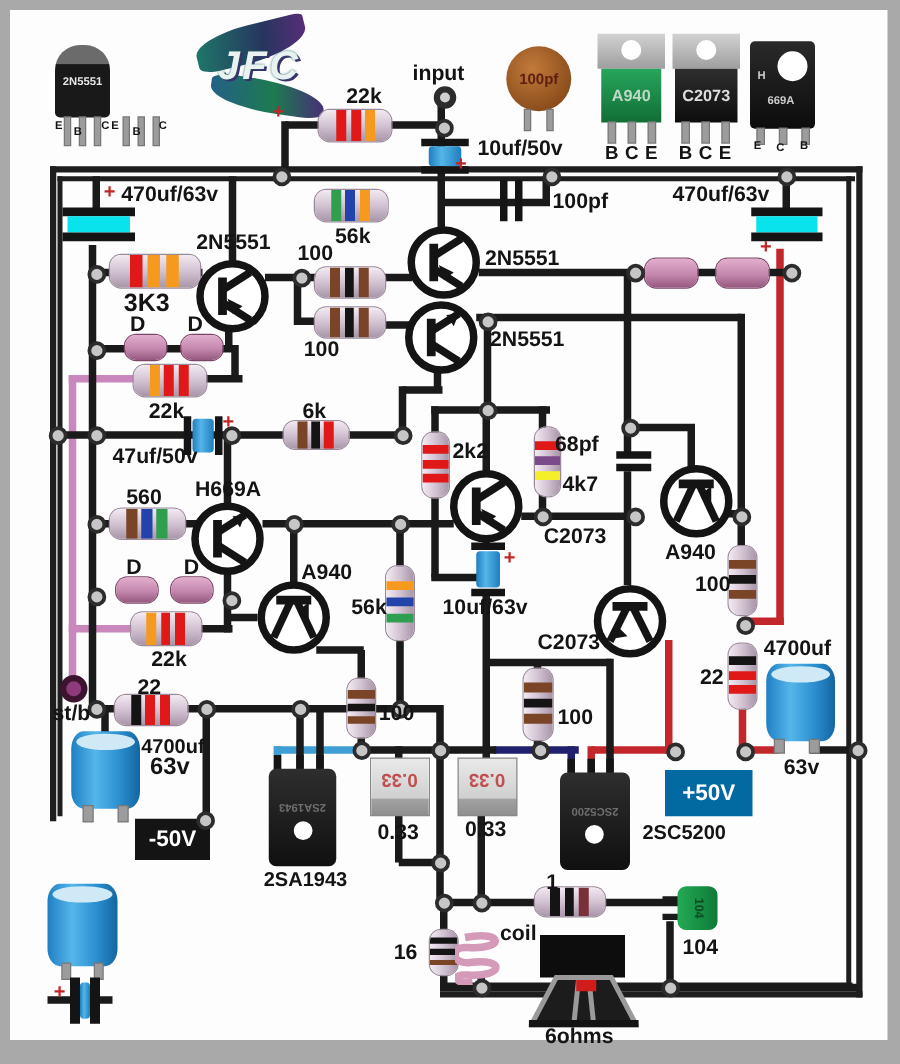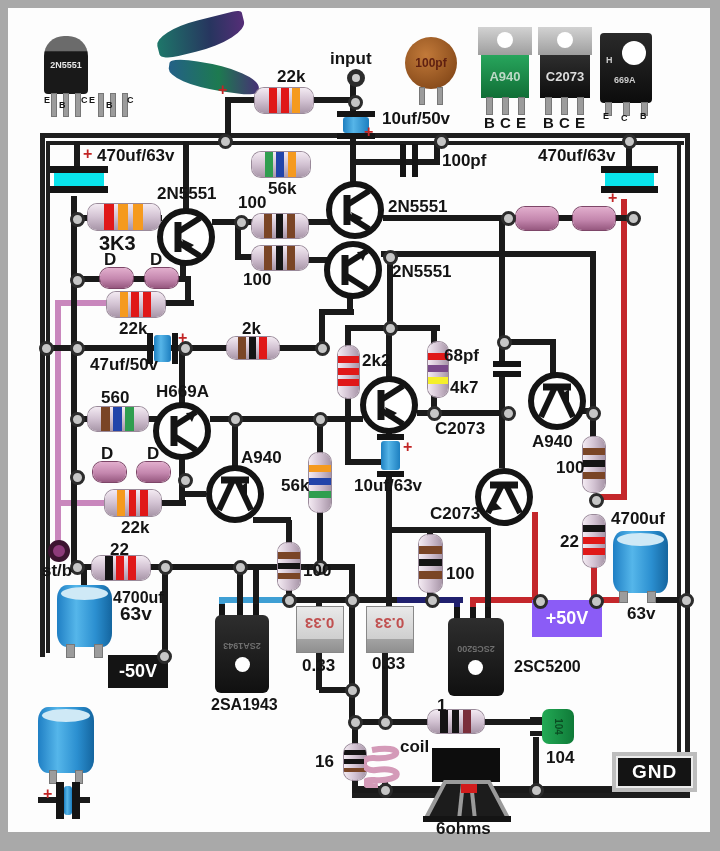--- a/index.html
+++ b/index.html
@@ -172,20 +172,21 @@
   <b class="lbl sm" style="left:44px;top:96px">E</b>
   <b class="lbl sm" style="left:59px;top:101px">B</b>
   <b class="lbl sm" style="left:81px;top:96px">C</b>
   <b class="lbl sm" style="left:89px;top:96px">E</b>
   <b class="lbl sm" style="left:106px;top:101px">B</b>
   <b class="lbl sm" style="left:127px;top:96px">C</b>
 
   <div style="position:absolute;left:150px;top:12px;width:110px;height:85px">
     <div style="position:absolute;left:6px;top:8px;width:90px;height:30px;border-radius:50% 10% 60% 20%;background:linear-gradient(100deg,#1d7a6a,#27355f 60%,#5a2d7a);transform:rotate(-14deg)"></div>
     <div style="position:absolute;left:18px;top:52px;width:92px;height:26px;border-radius:20% 70% 20% 60%;background:linear-gradient(80deg,#245f8a,#1d7a50 55%,#4a2a78);transform:rotate(8deg)"></div>
+    <b style="position:absolute;left:24px;top:22px;font-size:32px;font-style:italic;color:#e9f2f0;text-shadow:0 0 2px #1c6d63,2px 2px 0 #3a2d6e;letter-spacing:2px">JFC</b>
   </div>
 
   <div style="position:absolute;left:405px;top:37px;width:52px;height:52px;border-radius:50%;background:radial-gradient(circle at 40% 35%,#c27a3a,#8d4f1d 70%,#6e3a12);display:flex;align-items:center;justify-content:center">
     <b style="color:#5e1f10;font-size:12px">100pf</b>
   </div>
   <div class="leg" style="left:420px;top:88px;width:4px;height:16px"></div>
   <div class="leg" style="left:438px;top:88px;width:4px;height:16px"></div>
 
   <div class="tab" style="left:478px;top:27px;width:54px;height:28px">
       <i></i>
@@ -444,24 +445,21 @@
   </div>
   <div class="pl" style="left:454px;top:607px;width:6px;height:12px"></div>
   <div class="pl" style="left:470px;top:607px;width:6px;height:12px"></div>
   <div class="pl" style="left:485px;top:607px;width:6px;height:12px"></div>
   <div class="ptr" style="left:448px;top:618px;width:56px;height:78px">
     <span class="prt flip">2SC5200</span>
       <span class="hole"></span>
   </div>
 
   <div class="box" style="left:108px;top:655px;width:60px;height:33px;background:#141414">-50V</div>
-  <div class="box" style="left:532px;top:600px;width:70px;height:37px;background:#8b5cf6">+50V</div>
-  <div class="gnd-out" style="left:612px;top:752px">
-      <div class="gnd-in">GND</div>
-    </div>
+  <div class="box" style="left:532px;top:616px;width:70px;height:37px;background:#0369a1">+50V</div>
 
   <svg style="position:absolute;left:364px;top:742px" width="44" height="46">
     <path d="M8 8 C 40 2, 40 18, 10 16 C -6 15, -2 30, 12 28 C 40 24, 40 40, 10 38 C -4 37, 0 46, 14 44" fill="none" stroke="#d49ab8" stroke-width="6"></path>
   </svg>
   <div class="g104" style="left:542px;top:709px;width:32px;height:35px">
       <span>104</span>
     </div>
   <div style="position:absolute;left:432px;top:748px;width:68px;height:34px;background:#0d0d0d"></div>
   <svg style="position:absolute;left:423px;top:780px" width="88" height="42">
     <polygon points="2,40 22,2 66,2 86,40" fill="#1c1c1c" stroke="#9a9a9a" stroke-width="4"></polygon>
@@ -532,21 +530,21 @@
   <b class="lbl xl" style="left:99px;top:233px">3K3</b>
   <b class="lbl lg" style="left:157px;top:185px">2N5551</b>
   <b class="lbl lg" style="left:238px;top:194px">100</b>
   <b class="lbl lg" style="left:243px;top:271px">100</b>
   <b class="lbl lg" style="left:388px;top:198px">2N5551</b>
   <b class="lbl lg" style="left:392px;top:263px">2N5551</b>
   <b class="lbl lg" style="left:104px;top:251px">D</b>
   <b class="lbl lg" style="left:150px;top:251px">D</b>
   <b class="lbl lg" style="left:119px;top:320px">22k</b>
   <b class="lbl lg" style="left:90px;top:356px">47uf/50v</b>
-  <b class="lbl lg" style="left:242px;top:320px">2k</b>
+  <b class="lbl lg" style="left:242px;top:320px">6k</b>
   <b class="lbl lg" style="left:101px;top:389px">560</b>
   <b class="lbl lg" style="left:156px;top:383px">H669A</b>
   <b class="lbl lg" style="left:101px;top:445px">D</b>
   <b class="lbl lg" style="left:147px;top:445px">D</b>
   <b class="lbl lg" style="left:121px;top:519px">22k</b>
   <b class="lbl lg" style="left:362px;top:352px">2k2</b>
   <b class="lbl lg" style="left:450px;top:379px">4k7</b>
   <b class="lbl lg" style="left:444px;top:347px">68pf</b>
   <b class="lbl lg" style="left:435px;top:420px">C2073</b>
   <b class="lbl lg" style="left:532px;top:433px">A940</b>

